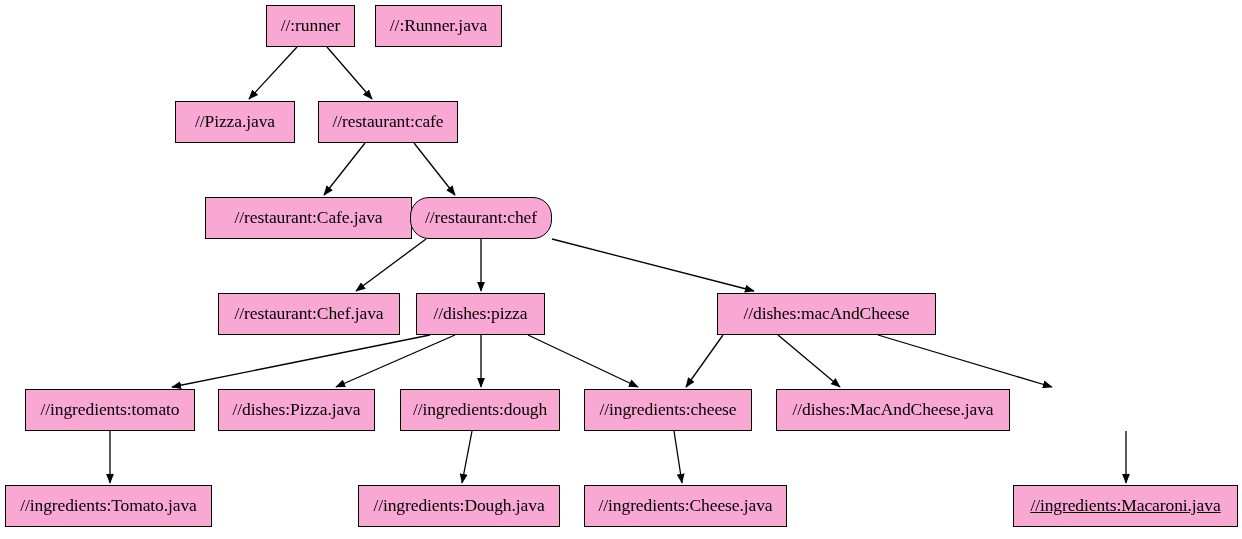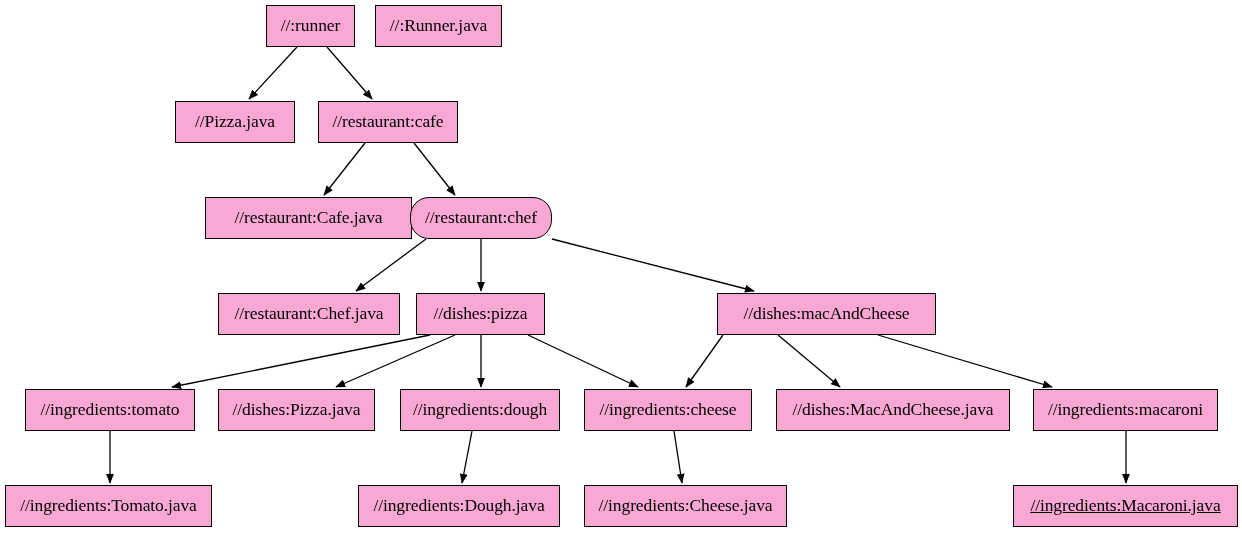--- a/index.html
+++ b/index.html
@@ -117,23 +117,20 @@
       </div>
       <div class="graph-node" style="left: 400px; top: 389px; width: 160px; height: 42px;">
         <span class="node-label">//ingredients:dough</span>
       </div>
       <div class="graph-node" style="left: 584px; top: 389px; width: 168px; height: 42px;">
         <span class="node-label">//ingredients:cheese</span>
       </div>
       <div class="graph-node" style="left: 776px; top: 389px; width: 234px; height: 42px;">
         <span class="node-label">//dishes:MacAndCheese.java</span>
       </div>
-      <div class="graph-node" style="left: 1033px; top: 389px; width: 185px; height: 42px;">
-        <span class="node-label">//ingredients:macaroni</span>
-      </div>
       <div class="graph-node" style="left: 5px; top: 485px; width: 207px; height: 42px;">
         <span class="node-label">//ingredients:Tomato.java</span>
       </div>
       <div class="graph-node" style="left: 358px; top: 485px; width: 202px; height: 42px;">
         <span class="node-label">//ingredients:Dough.java</span>
       </div>
       <div class="graph-node" style="left: 584px; top: 485px; width: 203px; height: 42px;">
         <span class="node-label">//ingredients:Cheese.java</span>
       </div>
       <div class="graph-node" style="left: 1013px; top: 485px; width: 225px; height: 42px; text-decoration: underline;">

